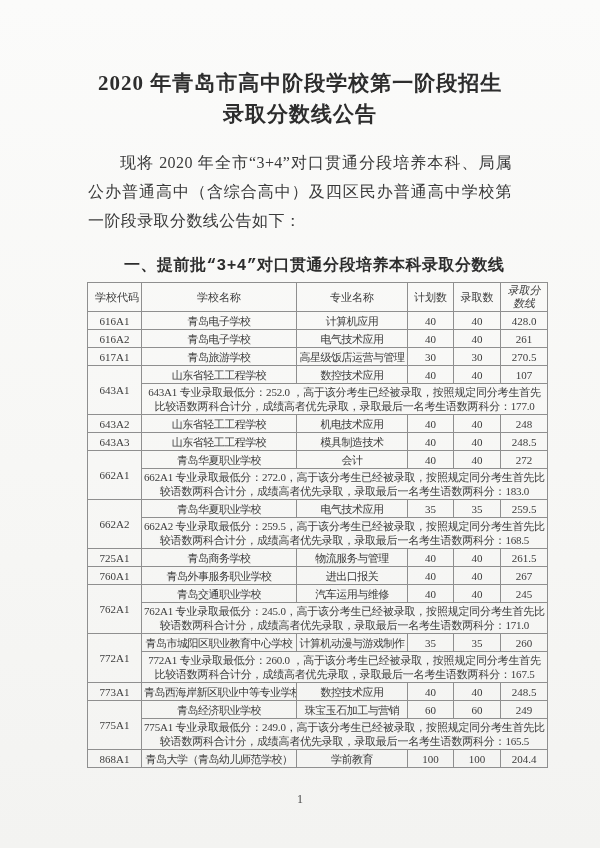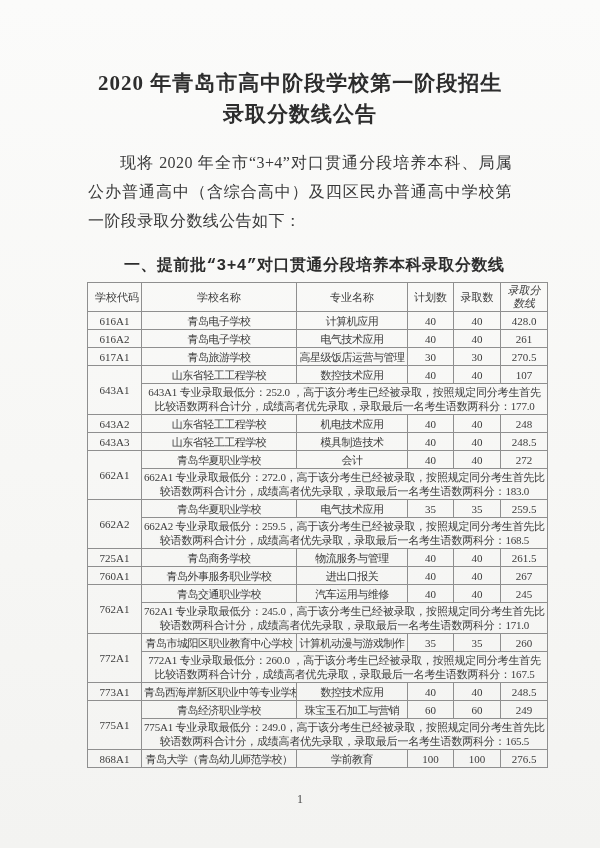--- a/index.html
+++ b/index.html
@@ -243,20 +243,20 @@
         </tr>
         <tr>
           <td colspan="5" class="note">775A1 专业录取最低分：249.0，高于该分考生已经被录取，按照规定同分考生首先比较语数两科合计分，成绩高者优先录取，录取最后一名考生语数两科分：165.5</td>
         </tr>
         <tr>
           <td class="cell-code">868A1</td>
           <td class="cell-school">青岛大学（青岛幼儿师范学校）</td>
           <td class="cell-major">学前教育</td>
           <td class="cell-plan">100</td>
           <td class="cell-admitted">100</td>
-          <td class="cell-score">276.5</td>
+          <td class="cell-score">204.4</td>
         </tr>
       </tbody>
   </table>
 
   <div class="pagenum">1</div>
 
 </div>
 
 </body></html>

